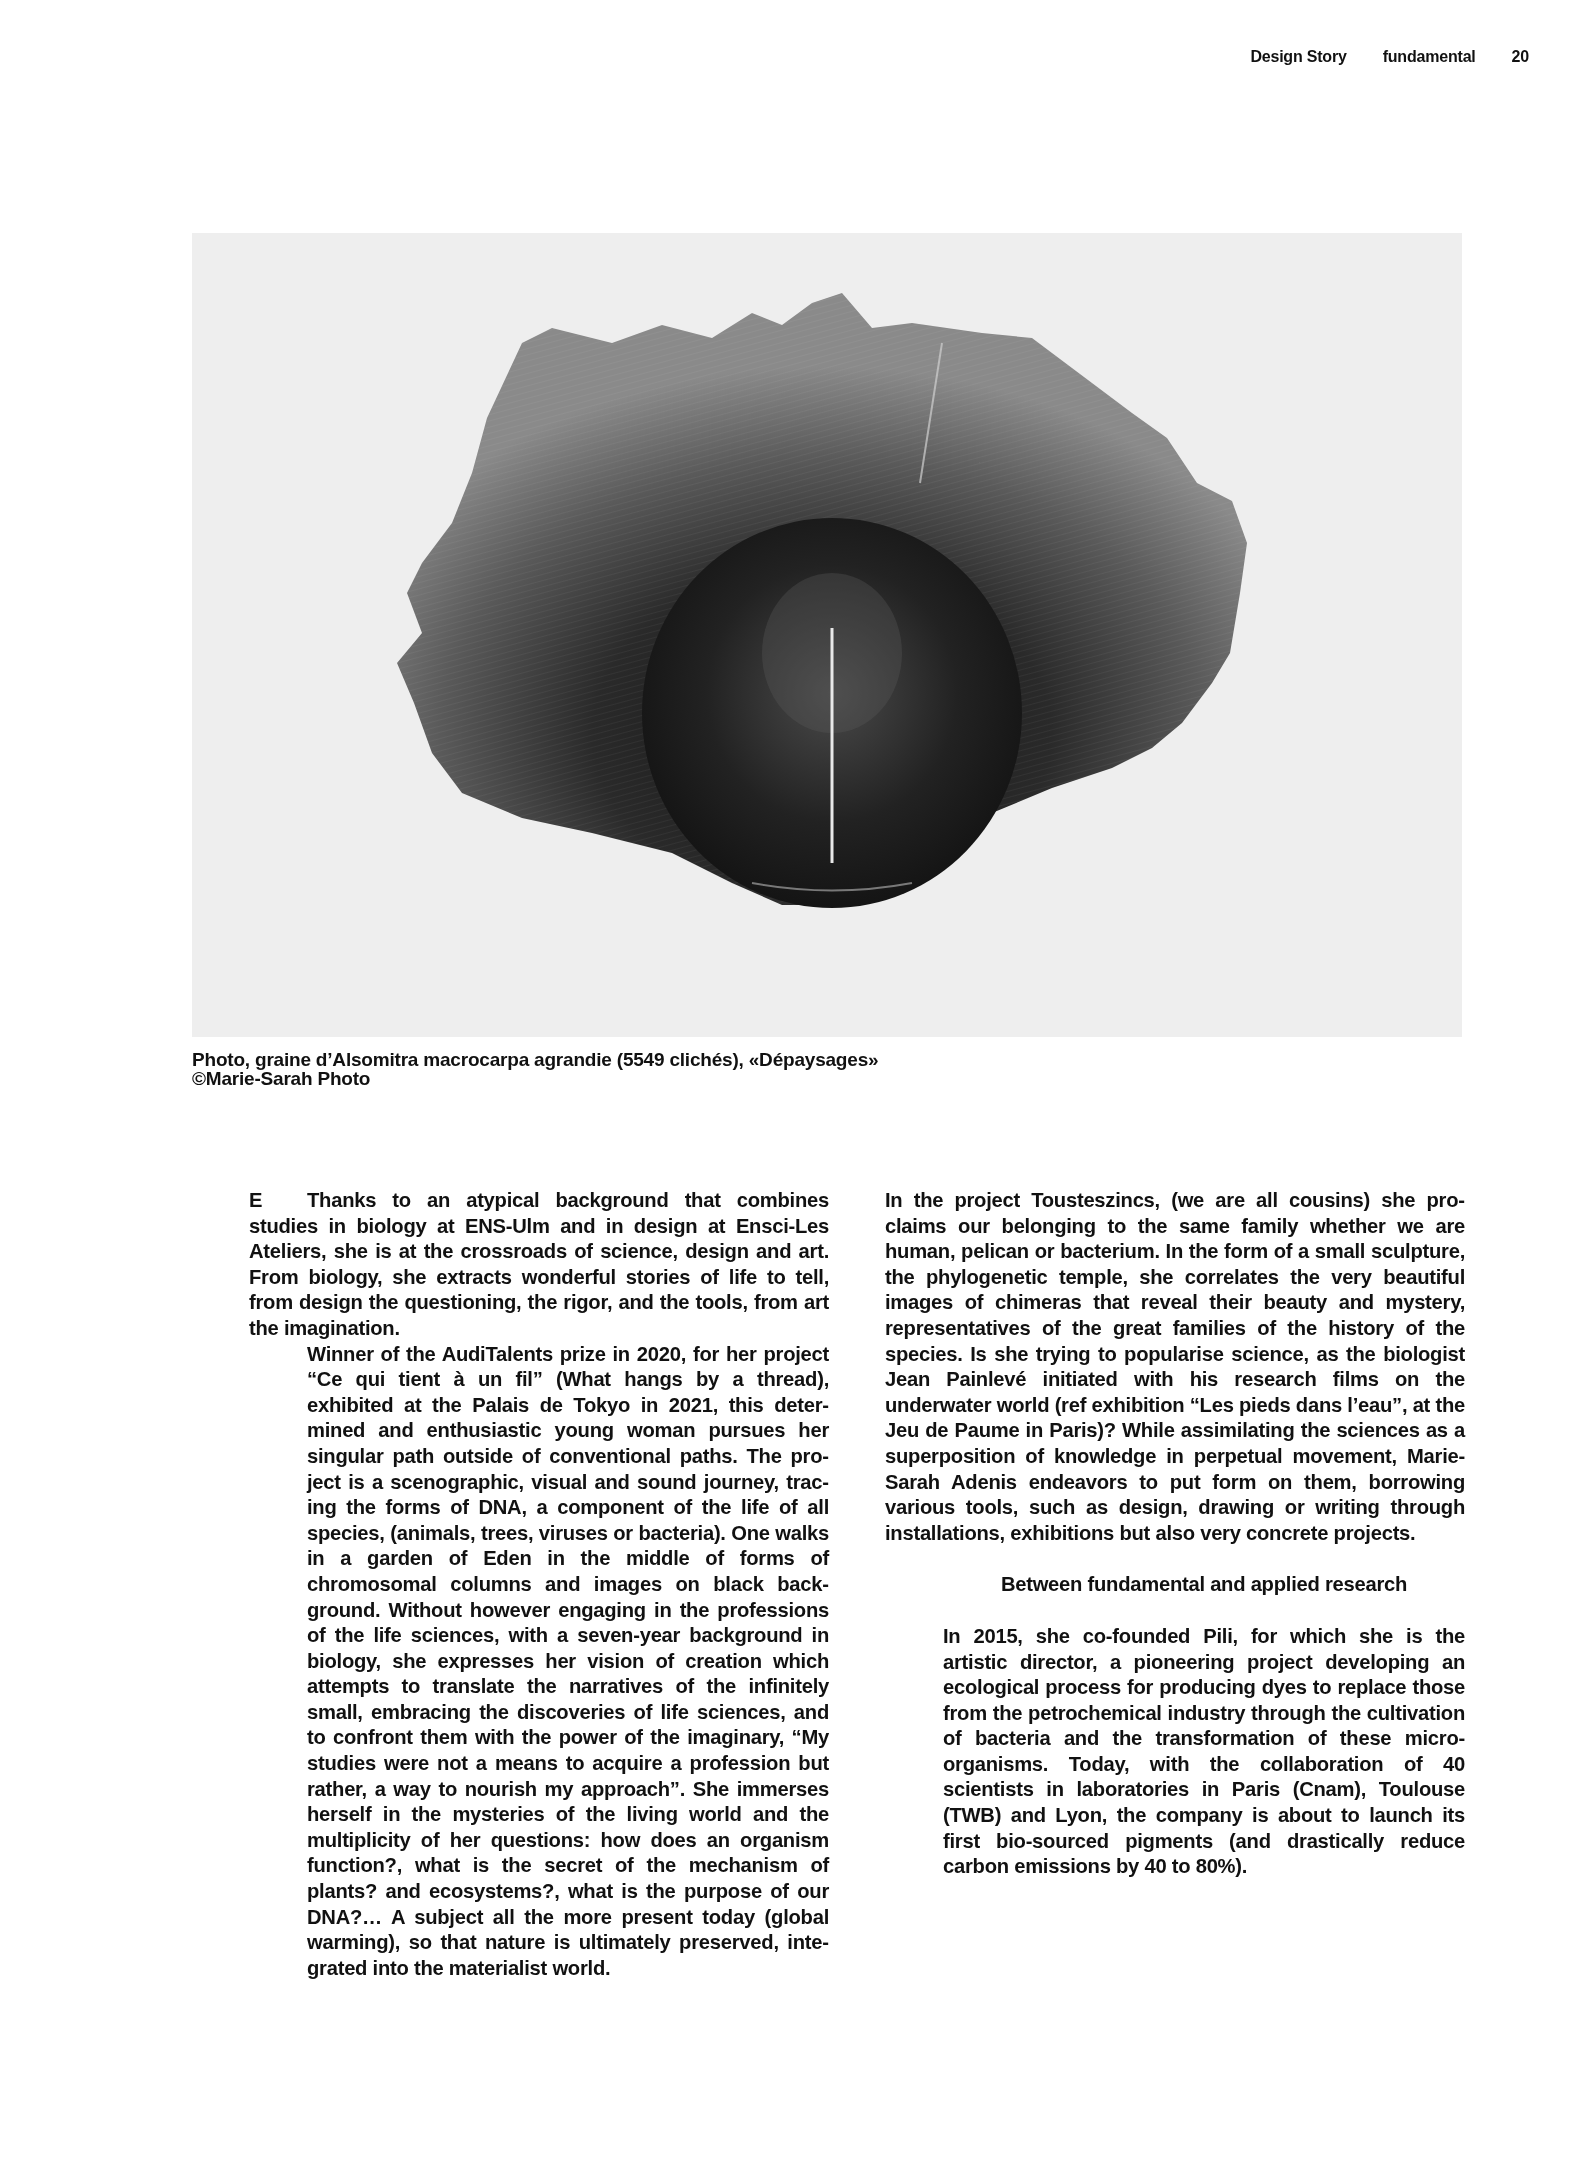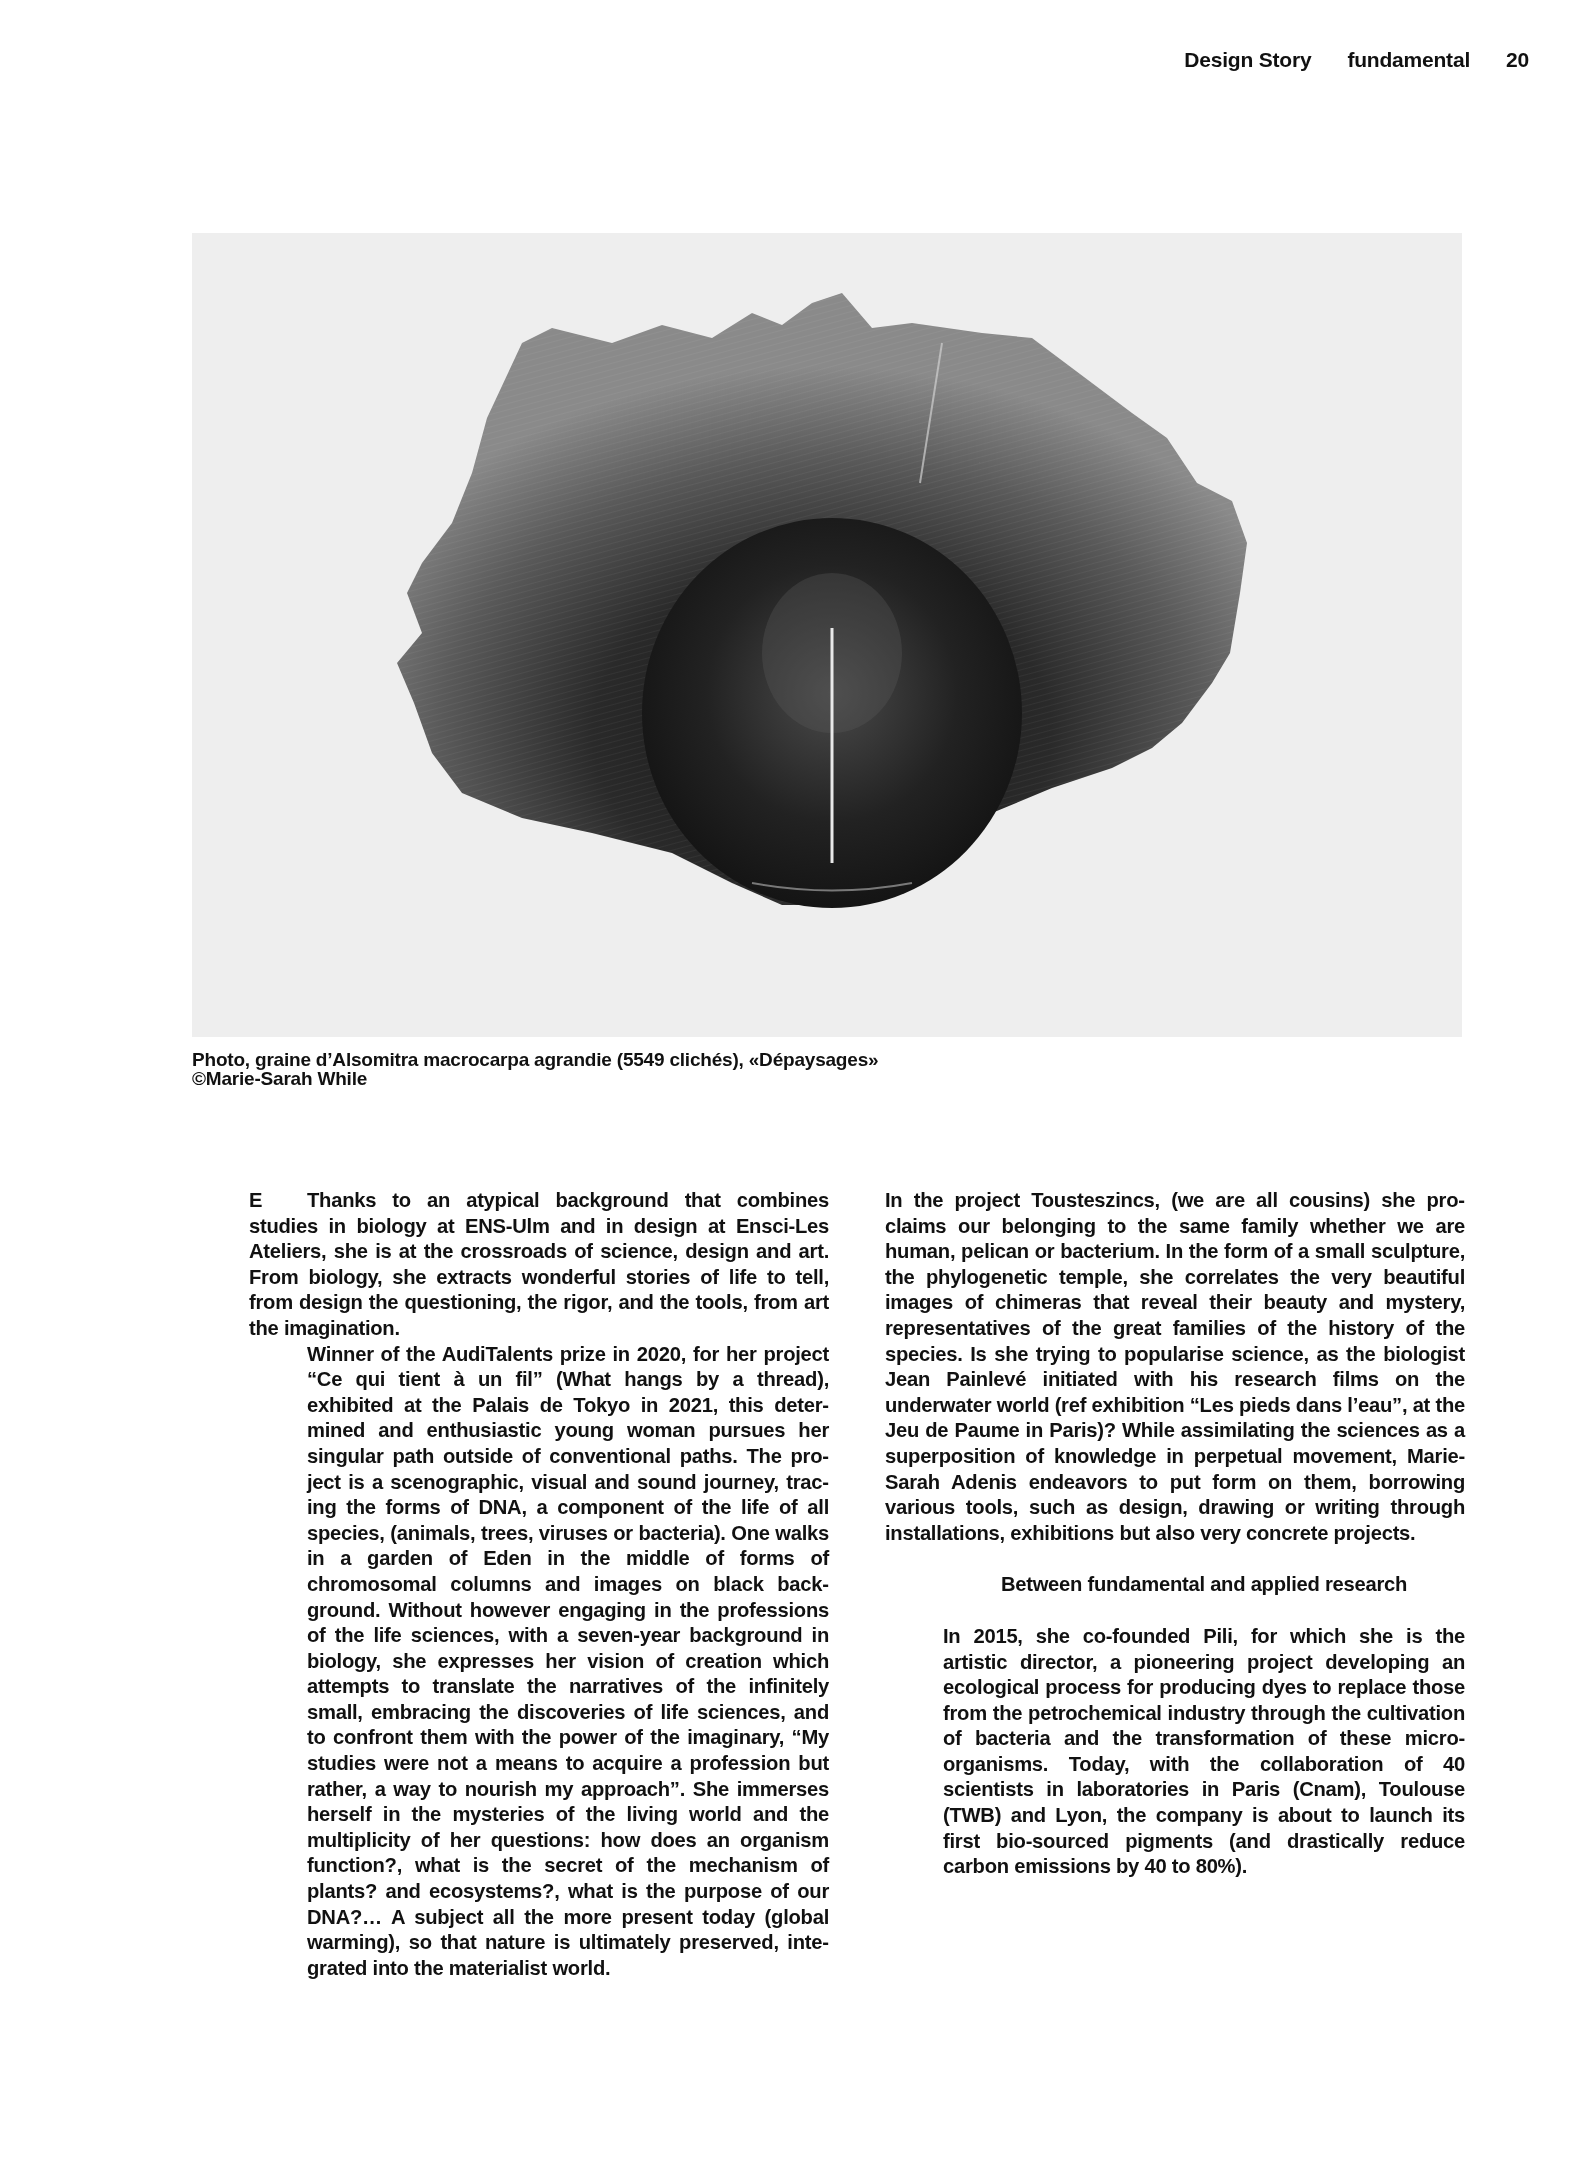--- a/index.html
+++ b/index.html
@@ -2,21 +2,21 @@
 <html><head>
 <meta charset="utf-8">
 <style>
   html, body { margin: 0; padding: 0; background: #ffffff; }
   body {
     width: 1575px; height: 2163px; position: relative; overflow: hidden;
     font-family: "Liberation Sans", sans-serif; color: #111111;
   }
   .running-head {
     position: absolute; top: 48px; right: 46px;
-    display: flex; gap: 36px; font-weight: 700; font-size: 21px; letter-spacing: -0.2px;
+    display: flex; gap: 36px; font-weight: 700; font-size: 16px; letter-spacing: -0.2px;
   }
   .photo {
     position: absolute; left: 192px; top: 233px; width: 1270px; height: 804px;
     background: #eeeeee;
   }
   .photo svg { width: 100%; height: 100%; display: block; }
   .caption {
     position: absolute; left: 192px; top: 1050px; width: 900px;
     font-size: 19px; font-weight: 700; line-height: 19px; letter-spacing: -0.2px;
   }
@@ -65,21 +65,21 @@
     <ellipse cx="640" cy="480" rx="190" ry="195" fill="url(#innerG)"></ellipse>
     <ellipse cx="640" cy="420" rx="70" ry="80" fill="#5a5a5a" fill-opacity="0.35"></ellipse>
     <line x1="640" y1="395" x2="640" y2="630" stroke="#e8e8e8" stroke-width="3"></line>
     <line x1="750" y1="110" x2="728" y2="250" stroke="#d0d0d0" stroke-width="2" stroke-opacity="0.7"></line>
     <path d="M560,650 Q640,665 720,650" stroke="#bbbbbb" stroke-width="2" fill="none" stroke-opacity="0.6"></path>
   </svg>
 </div>
 
 <div class="caption">
   <div>Photo, graine d’Alsomitra macrocarpa agrandie (5549 clichés), «Dépaysages»</div>
-  <div>©Marie-Sarah While</div>
+  <div>©Marie-Sarah Photo</div>
 </div>
 
 <div class="col col-left">
   <p><span class="drop-letter">E</span><span>Thanks to an atypical background that combines studies in biology at ENS-Ulm and in design at Ensci-Les Ateliers, she is at the crossroads of science, design and art. From biology, she extracts wonderful stories of life to tell, from design the questioning, the rigor, and the tools, from art the imagination.</span></p>
   <p class="indent">Winner of the AudiTalents prize in 2020, for her pro­ject “Ce qui tient à un fil” (What hangs by a thread), exhibited at the Palais de Tokyo in 2021, this deter­mined and enthusiastic young woman pursues her singular path outside of conventional paths. The pro­ject is a scenographic, visual and sound journey, trac­ing the forms of DNA, a component of the life of all species, (animals, trees, viruses or bacteria). One walks in a garden of Eden in the middle of forms of chromosomal columns and images on black back­ground. Without however engaging in the professions of the life sciences, with a seven-year background in biology, she expresses her vision of creation which attempts to translate the narratives of the infinitely small, embracing the discoveries of life sciences, and to confront them with the power of the imaginary, “My studies were not a means to acquire a profession but rather, a way to nourish my approach”. She immerses herself in the mysteries of the living world and the multiplicity of her questions: how does an organism function?, what is the secret of the mechanism of plants? and ecosystems?, what is the purpose of our DNA?… A subject all the more present today (global warming), so that nature is ultimately preserved, inte­grated into the materialist world.</p>
 </div>
 
 <div class="col col-right">
   <p>In the project Tousteszincs, (we are all cousins) she pro­claims our belonging to the same family whether we are human, pelican or bacterium. In the form of a small sculp­ture, the phylogenetic temple, she correlates the very beau­tiful images of chimeras that reveal their beauty and mystery, representatives of the great families of the history of the species. Is she trying to popularise science, as the biologist Jean Painlevé initiated with his research films on the underwater world (ref exhibition “Les pieds dans l’eau”, at the Jeu de Paume in Paris)? While assimilating the sciences as a superposition of knowledge in perpetual movement, Marie-Sarah Adenis endeavors to put form on them, borrowing various tools, such as design, drawing or writing through installations, exhibitions but also very con­crete projects.</p>
   <p class="subhead">Between fundamental and applied research</p>

